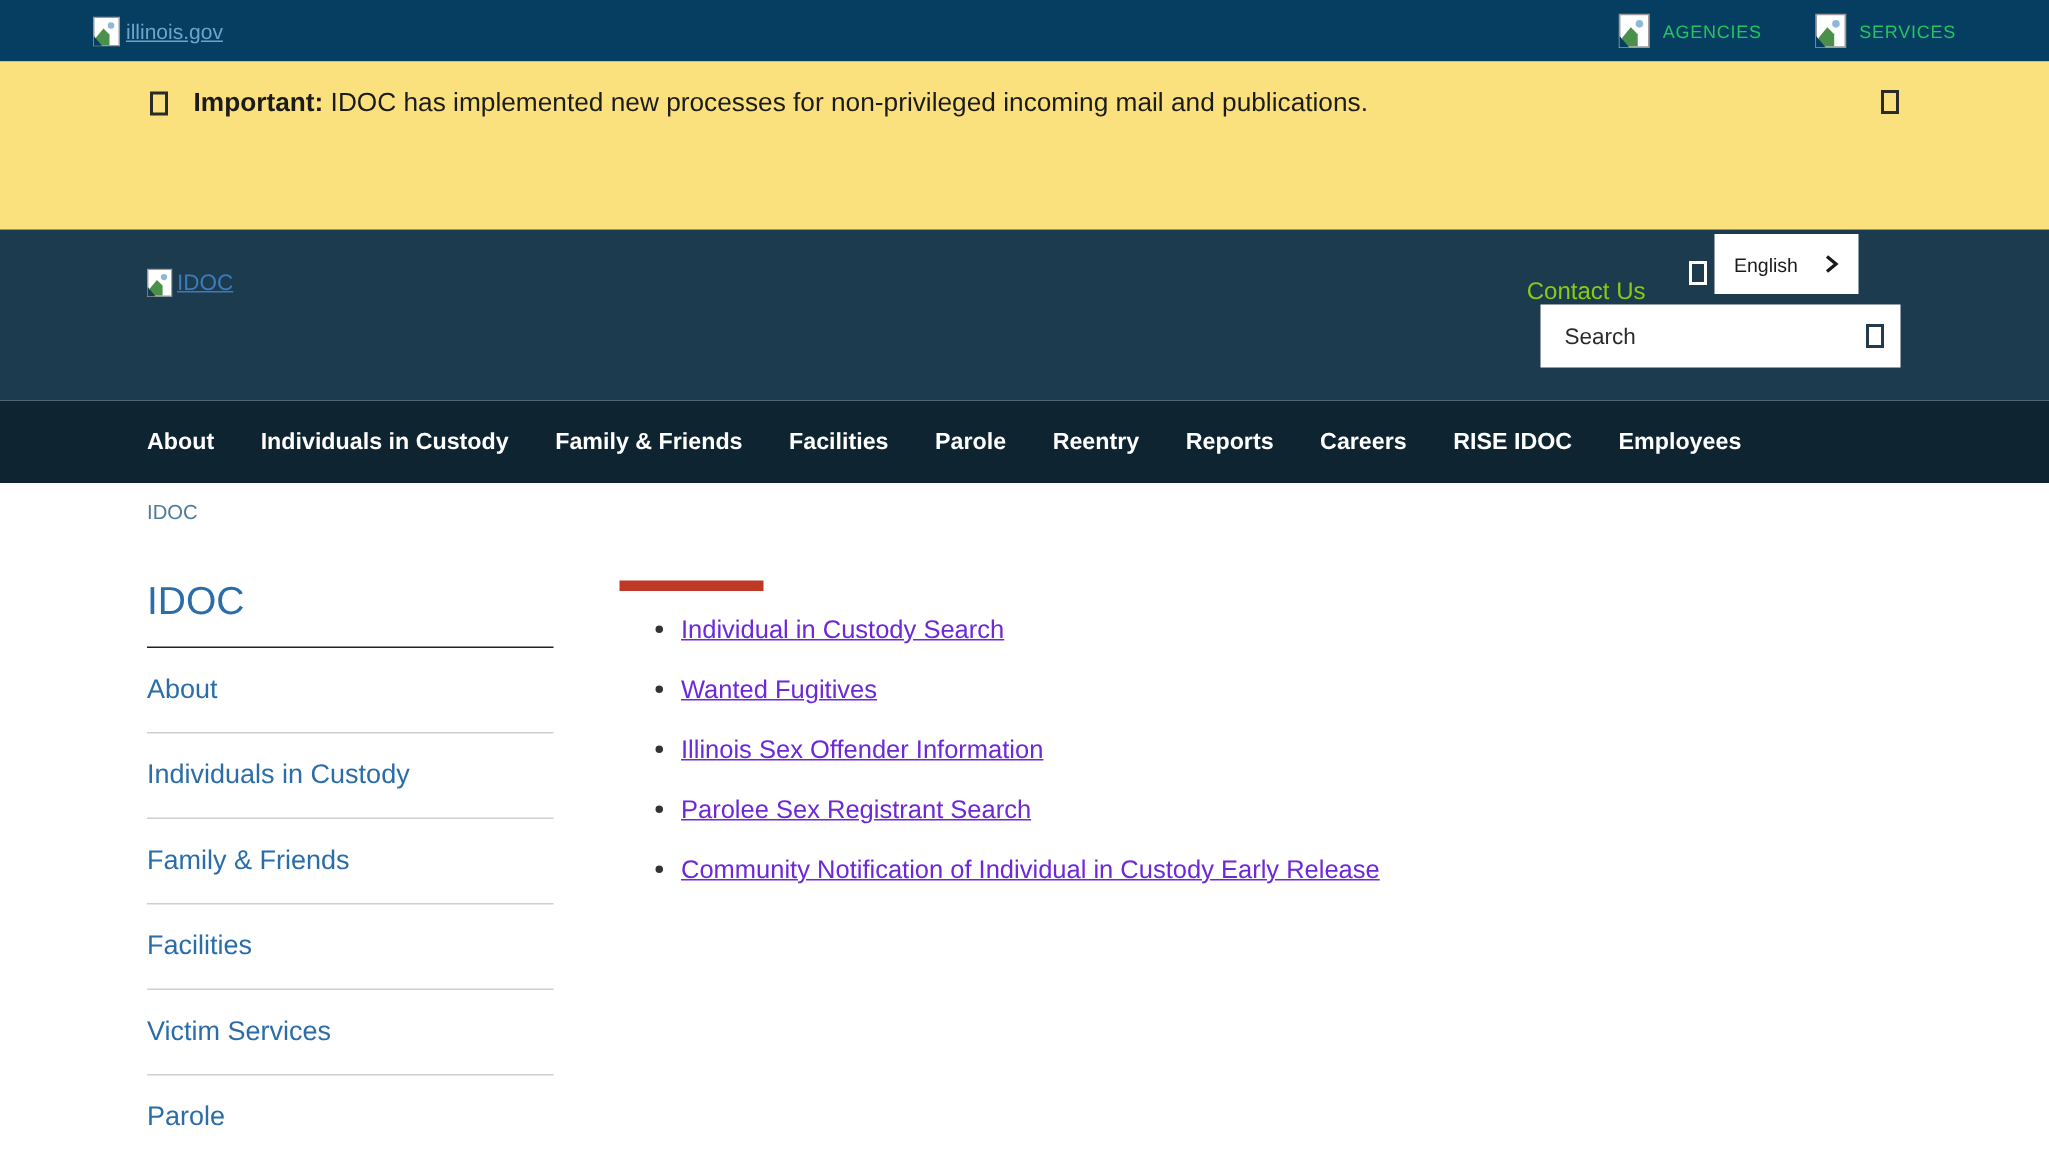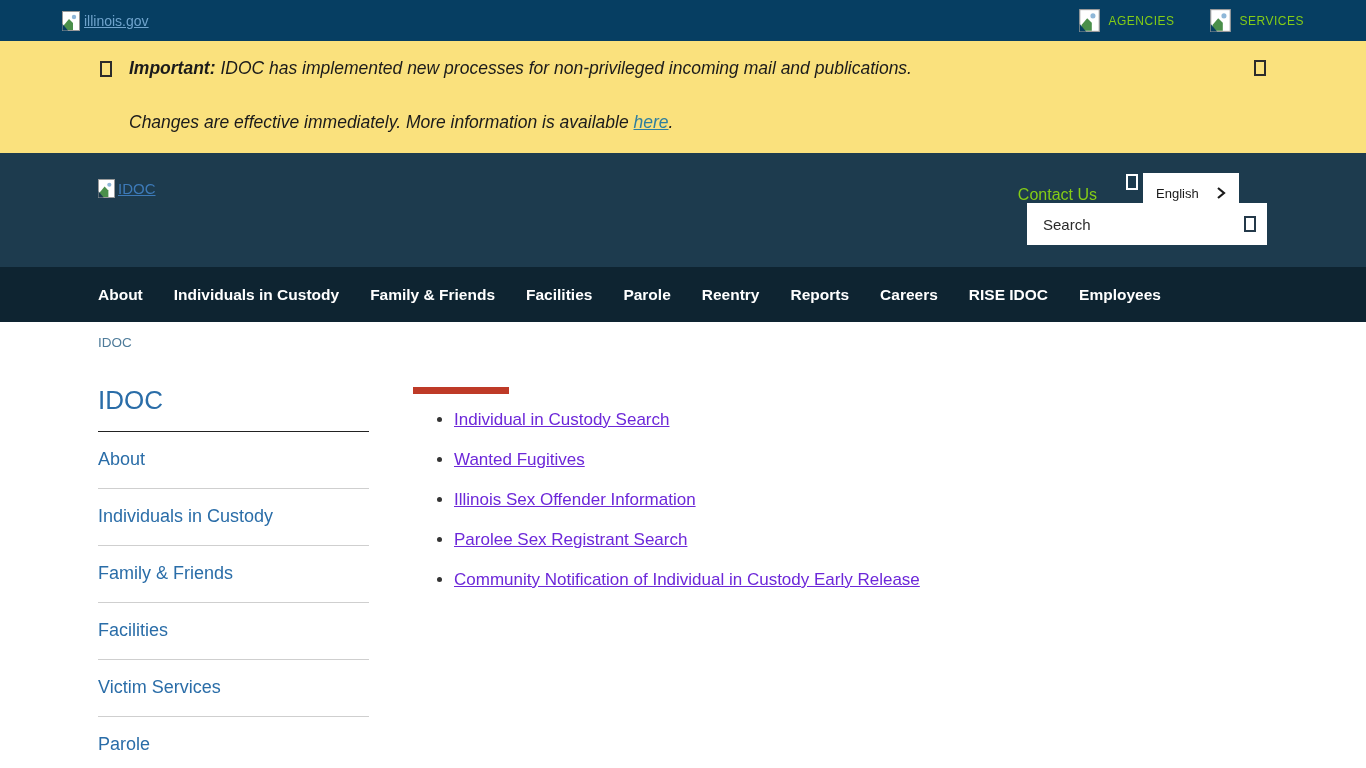--- a/index.html
+++ b/index.html
@@ -18,36 +18,36 @@
     display: flex; align-items: center;
     padding: 0 62px;
   }
   .topbar-logo { display: flex; align-items: center; gap: 4px; text-decoration: none; }
   .topbar-logo .alt-text {
     color: #6FA3CC; font-size: 14px; text-decoration: underline;
   }
   .topbar-right { margin-left: auto; display: flex; align-items: center; gap: 34px; }
   .topbar-link {
     display: flex; align-items: center; gap: 8px;
-    color: #84cc16; font-size: 12px; letter-spacing: 0.5px; text-decoration: none;
+    color: #22c55e; font-size: 12px; letter-spacing: 0.5px; text-decoration: none;
     font-weight: 400;
   }
 
   
   .img-ph { flex: 0 0 auto; display: inline-block; }
 
   
   .tofu {
     display: inline-block; width: 12px; height: 16px;
     border: 2px solid currentColor;
   }
 
   
   .banner {
-    position: relative; height: 112px; background: #FAE17D; font-style: italic;
+    position: relative; height: 112px; background: #FAE17D;
   }
   .banner-icon { position: absolute; left: 100px; top: 20px; color: #2b2b2b; }
   .banner-text { position: absolute; left: 129px; top: 17px; font-size: 17.5px; color: #1b1b1b; }
   .banner-text p { margin: 0; }
   .banner-text p + p { margin-top: 33px; }
   .banner-link { color: #2F7F9E; text-decoration: underline; }
   .banner-close {
     position: absolute; right: 100px; top: 19px; color: #2b2b2b;
     background: none; border: none; padding: 0; cursor: pointer;
   }
@@ -55,21 +55,21 @@
   
   .header { position: relative; height: 114px; background: #1D3B4E; }
   .header-logo {
     position: absolute; left: 98px; top: 26px;
     display: flex; align-items: center; gap: 3px; text-decoration: none;
   }
   .header-logo .alt-text { color: #3D7AB8; font-size: 15px; text-decoration: underline; }
   .contact-link { position: absolute; right: 269px; top: 33px; color: #84cc16; font-size: 16px; text-decoration: none; }
   .lang-tofu { position: absolute; right: 228px; top: 21px; color: #ffffff; }
   .lang-box {
-    position: absolute; right: 127px; top: 20px; width: 96px; height: 40px;
+    position: absolute; right: 127px; top: 3px; width: 96px; height: 40px;
     background: #ffffff; border: none;
     display: flex; align-items: center; justify-content: space-between;
     padding: 0 13px; cursor: pointer;
   }
   .lang-box .lang-label { font-size: 13px; color: #1a1a1a; }
   .search-box {
     position: absolute; right: 99px; top: 50px; width: 240px; height: 42px;
     background: #ffffff; display: flex; align-items: center; padding: 0 14px;
   }
   .search-input {
@@ -150,21 +150,20 @@
       </svg>
       <span>SERVICES</span>
     </a>
   </div>
 </div>
 
 <div class="banner">
   <span class="tofu banner-icon"></span>
   <div class="banner-text">
     <p><b>Important:</b><span> IDOC has implemented new processes for non-privileged incoming mail and publications.</span></p>
-    <p><span>Changes are effective immediately. More information is available </span><a class="banner-link">here</a><span>.</span></p>
   </div>
   <button class="banner-close">
     <span class="tofu"></span>
   </button>
 </div>
 
 <div class="header">
   <a class="header-logo">
     <svg class="img-ph" width="17" height="19" viewBox="0 0 18 20">
       <rect x="0.5" y="0.5" width="17" height="19" fill="#ffffff" stroke="#9a9a9a"></rect>

